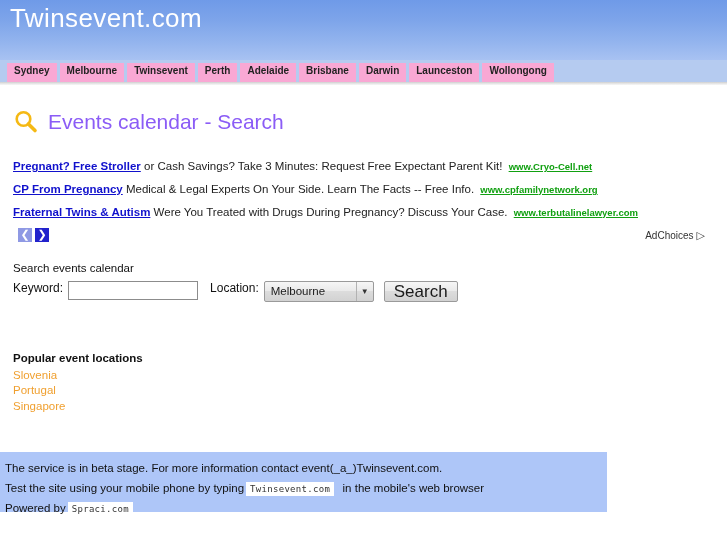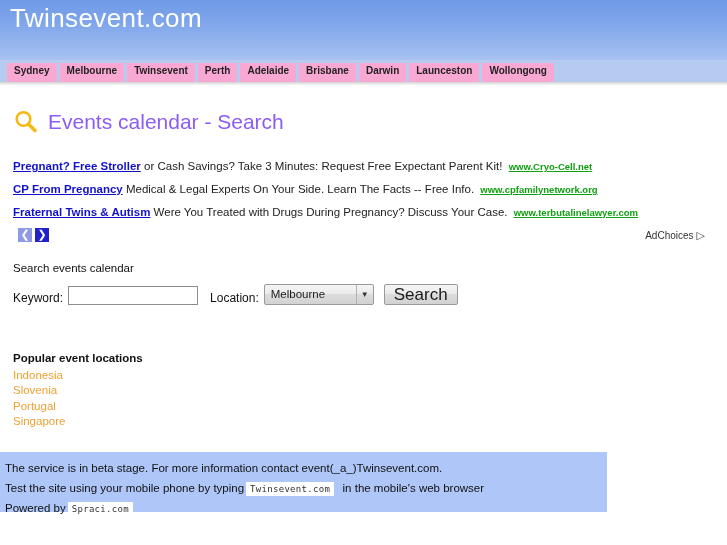--- a/index.html
+++ b/index.html
@@ -149,21 +149,21 @@
     color: #111111;
     margin-bottom: 7px;
   }
   #search-instruction {
     font-size: 12px;
     color: #111111;
     margin-bottom: 10px;
   }
   #search-form-row {
     display: flex;
-    align-items: flex-end;
+    align-items: flex-start;
     height: 24px;
   }
   .form-label {
     font-size: 12px;
     color: #111111;
     margin-right: 5px;
     white-space: nowrap;
   }
   #keyword-input {
     width: 130px;
@@ -318,21 +318,20 @@
       <div id="location-select">
         <span>Melbourne</span>
         <span id="select-arrow-box">▼</span>
       </div>
       <button id="search-button">Search</button>
     </div>
   </div>
 
   <div id="popular-block">
     <div id="popular-heading">Popular event locations</div>
-    <a class="popular-link">Indonesia</a>
     <a class="popular-link">Slovenia</a>
     <a class="popular-link">Portugal</a>
     <a class="popular-link">Singapore</a>
   </div>
 </div>
 
 <div id="footer">
   <div class="footer-line">The service is in beta stage. For more information contact event(_a_)Twinsevent.com.</div>
   <div class="footer-line">
     <span>Test the site using your mobile phone by typing</span><span class="mono-chip">Twinsevent.com</span>&nbsp;&nbsp;<span>in the mobile's web browser</span>

